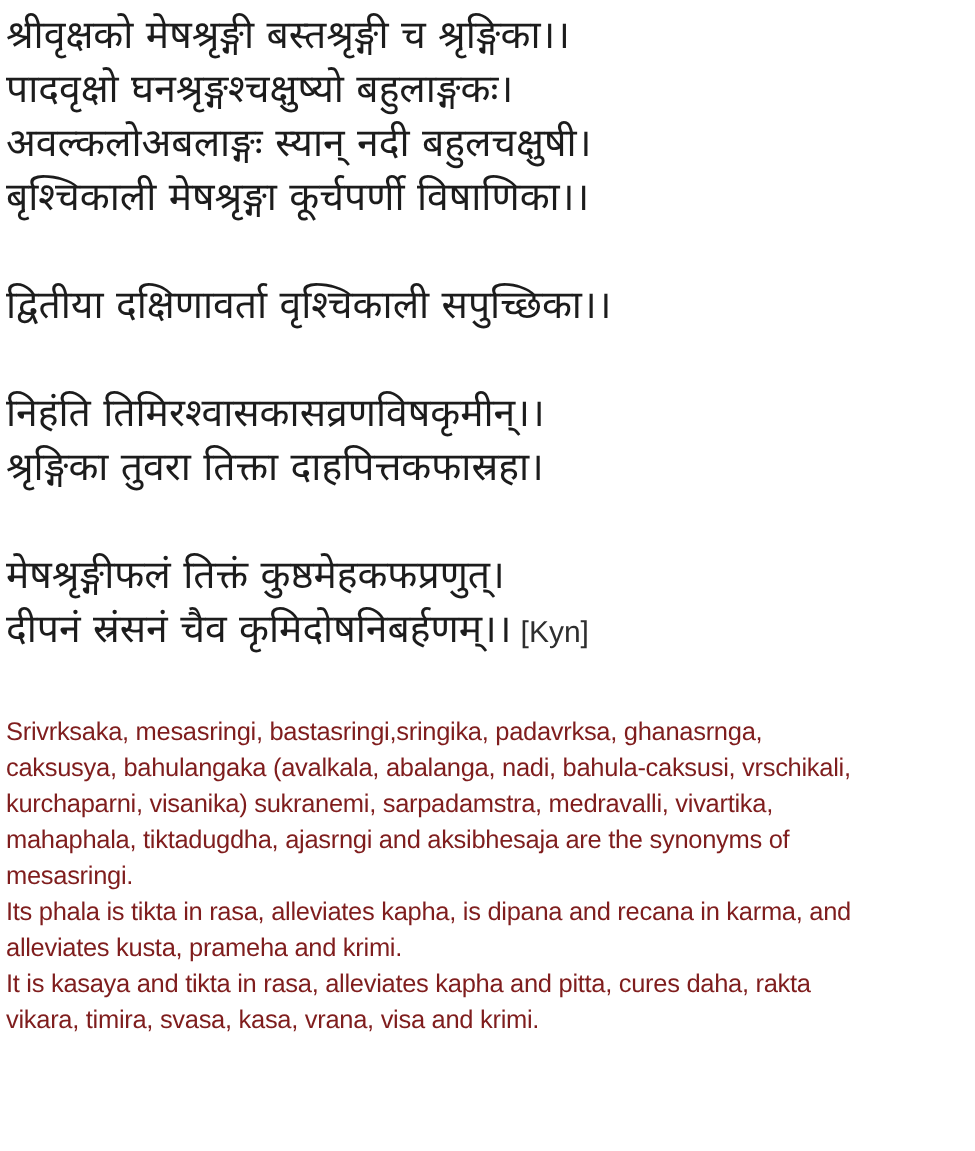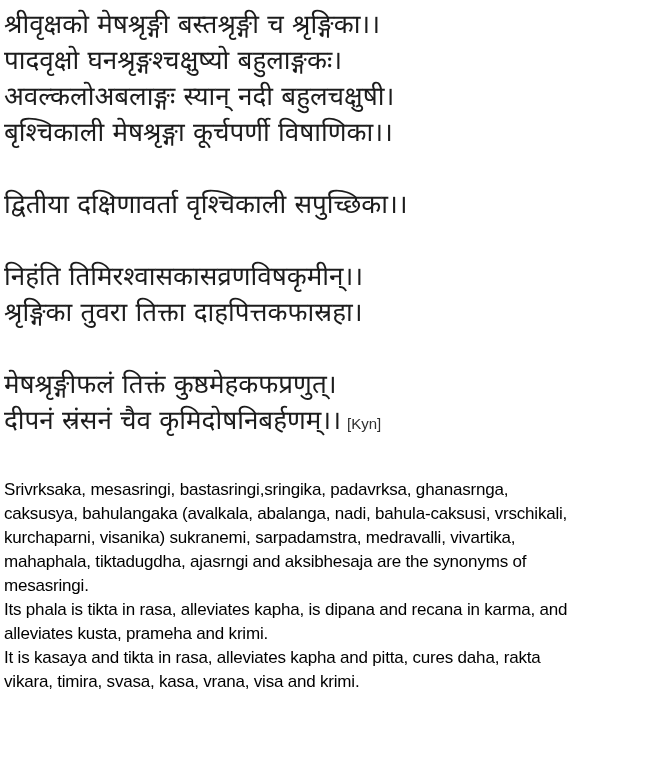--- a/index.html
+++ b/index.html
@@ -25,35 +25,35 @@
   .verse-line {
     margin: 0;
     font-family: "DejaVu Serif", "Liberation Serif", serif;
     font-size: 26px;
     line-height: 36px;
     color: #1c1c1c;
     white-space: nowrap;
   }
   .cite {
     font-family: "Liberation Sans", sans-serif;
-    font-size: 15px;
+    font-size: 20px;
     color: #2e2e2e;
     margin-left: 6px;
     vertical-align: baseline;
   }
   .translation {
     margin: 0;
   }
   .translation p {
     margin: 0;
     font-family: "Liberation Sans", sans-serif;
     font-size: 17px;
     letter-spacing: -0.2px;
     line-height: 24px;
-    color: #000000;
+    color: #7f1d1d;
   }
 </style>
 </head>
 <body>
 
 <div class="page">
 
   <div class="verse">
     <p class="verse-line">श्रीवृक्षको मेषश्रृङ्गी बस्तश्रृङ्गी च श्रृङ्गिका।।</p>
     <p class="verse-line">पादवृक्षो घनश्रृङ्गश्चक्षुष्यो बहुलाङ्गकः।</p>

